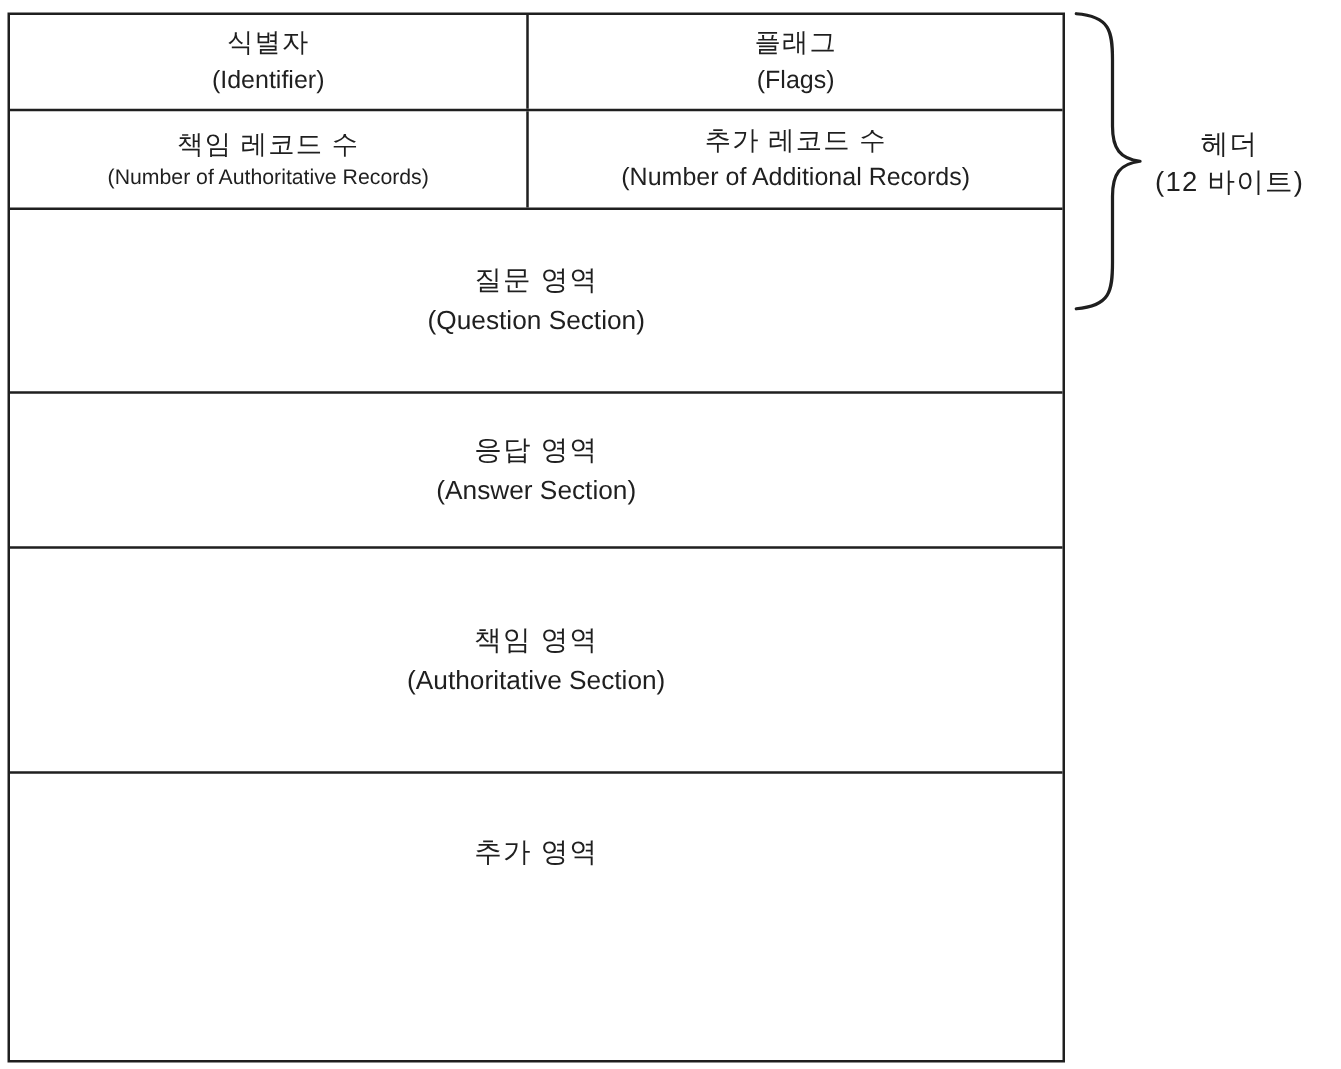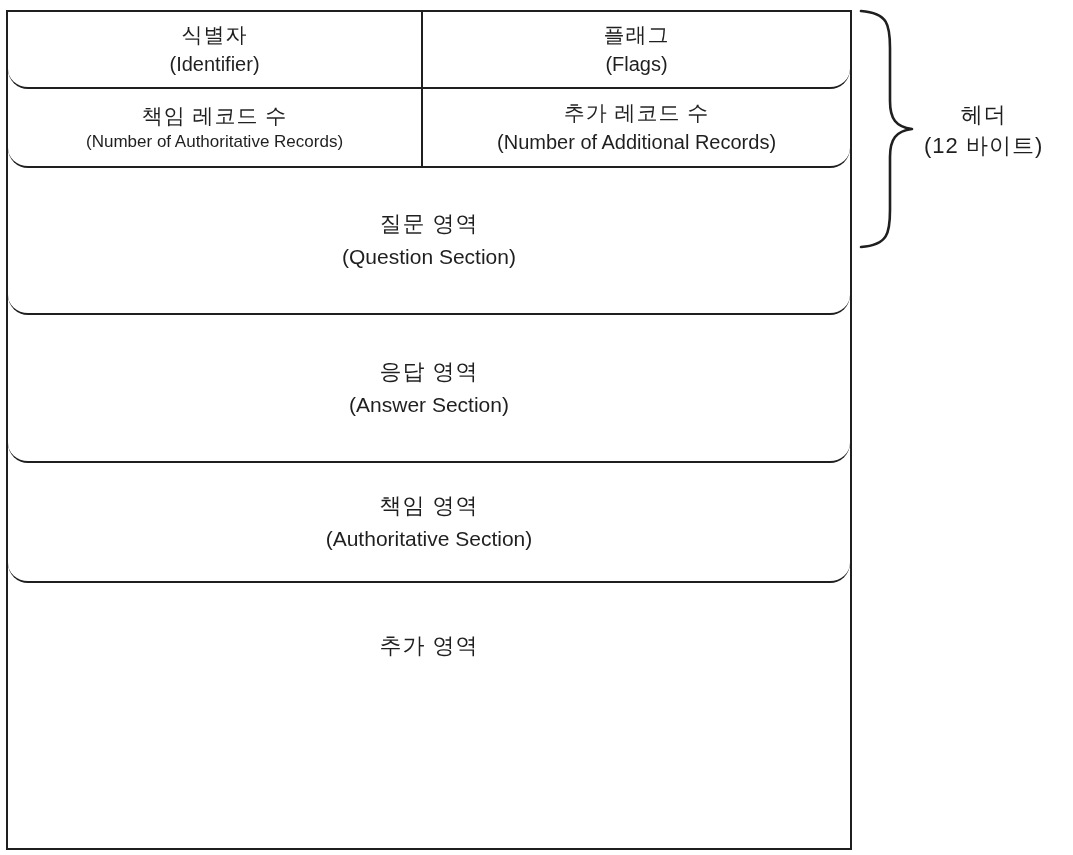--- a/index.html
+++ b/index.html
@@ -22,29 +22,28 @@
     width: 846px;
     height: 840px;
     border: 2px solid #1f1f1f;
     background: #ffffff;
     display: flex;
     flex-direction: column;
   }
   .row {
     display: flex;
     border-bottom: 2px solid #1f1f1f;
-    border-radius: 20px;
   }
   .row:last-child { border-bottom: none; }
   .r1 { height: 77px; }
   .r2 { height: 80px; }
   .r3 { height: 79px; }
   .s1 { height: 147px; }
-  .s2 { height: 148px; }
-  .s3 { height: 120px; }
+  .s2 { height: 124px; }
+  .s3 { height: 180px; }
   .s4 { height: 127px; }
   .cell {
     display: flex;
     flex-direction: column;
     justify-content: center;
     align-items: center;
     text-align: center;
     line-height: 1.42;
   }
   .cell.left {

